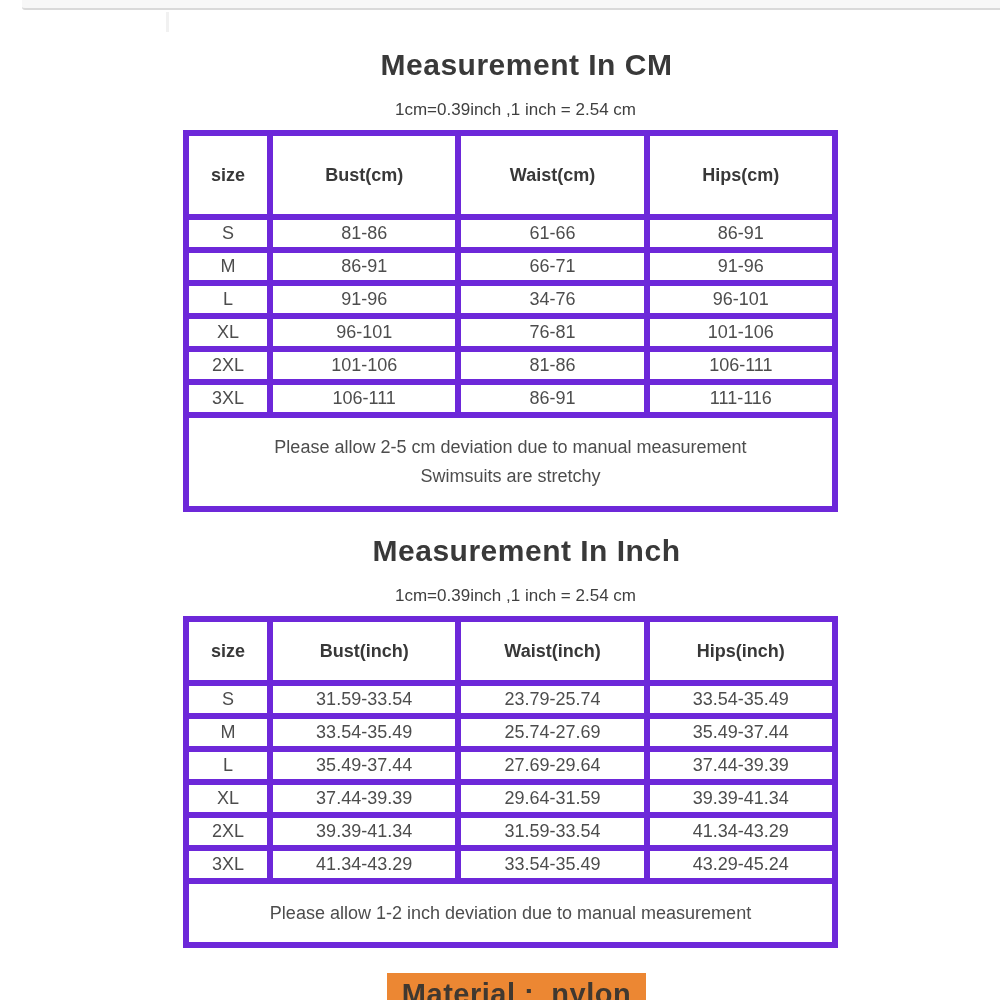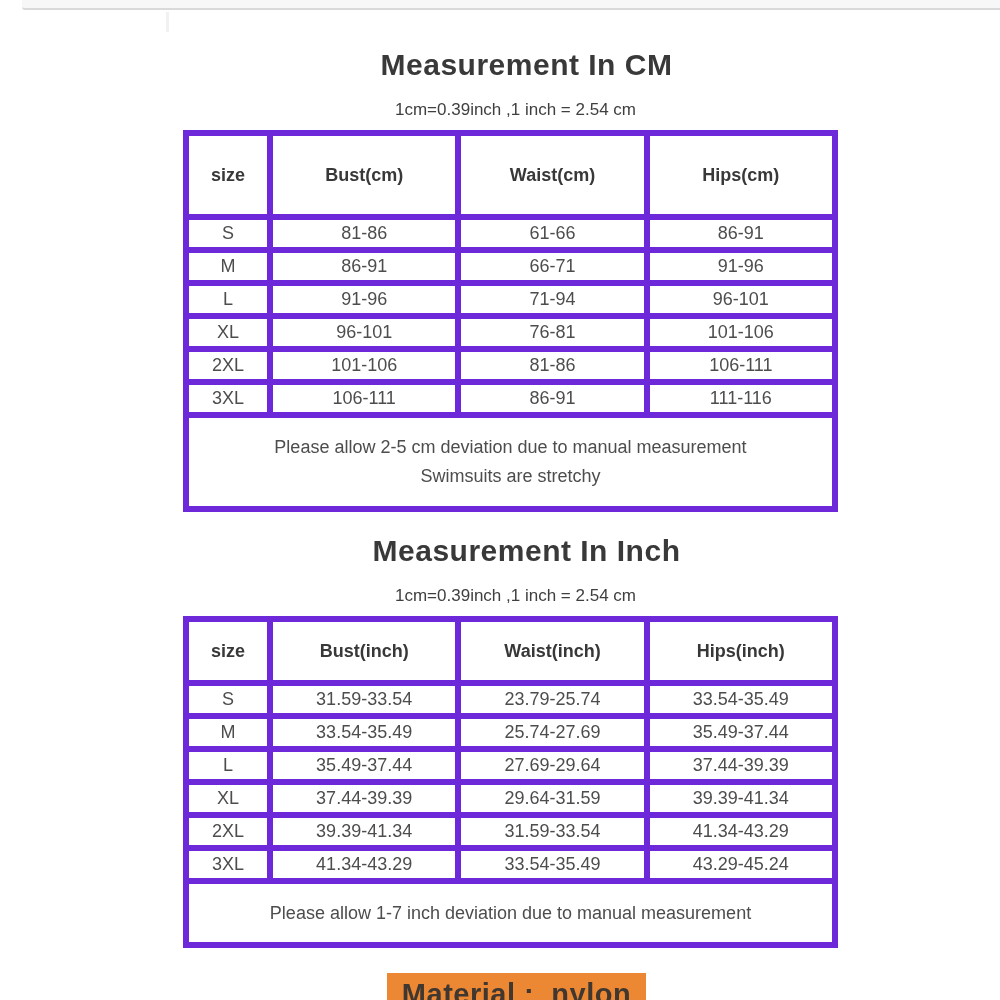--- a/index.html
+++ b/index.html
@@ -119,21 +119,21 @@
           </tr>
           <tr>
             <td>M</td>
             <td>86-91</td>
             <td>66-71</td>
             <td>91-96</td>
           </tr>
           <tr>
             <td>L</td>
             <td>91-96</td>
-            <td>71-94</td>
+            <td>34-76</td>
             <td>96-101</td>
           </tr>
           <tr>
             <td>XL</td>
             <td>96-101</td>
             <td>76-81</td>
             <td>101-106</td>
           </tr>
           <tr>
             <td>2XL</td>
@@ -204,21 +204,21 @@
           <tr>
             <td>3XL</td>
             <td>41.34-43.29</td>
             <td>33.54-35.49</td>
             <td>43.29-45.24</td>
           </tr>
         </tbody>
       <tbody>
           <tr>
             <td class="note-cell" colspan="4">
-              <div>Please allow 1-7 inch deviation due to manual measurement</div>
+              <div>Please allow 1-2 inch deviation due to manual measurement</div>
             </td>
           </tr>
         </tbody>
     </table>
 
     <div class="material-wrap">
       <span class="material-badge" style="background: rgb(236, 135, 51);">Material :  nylon</span>
     </div>
 
   </div>

